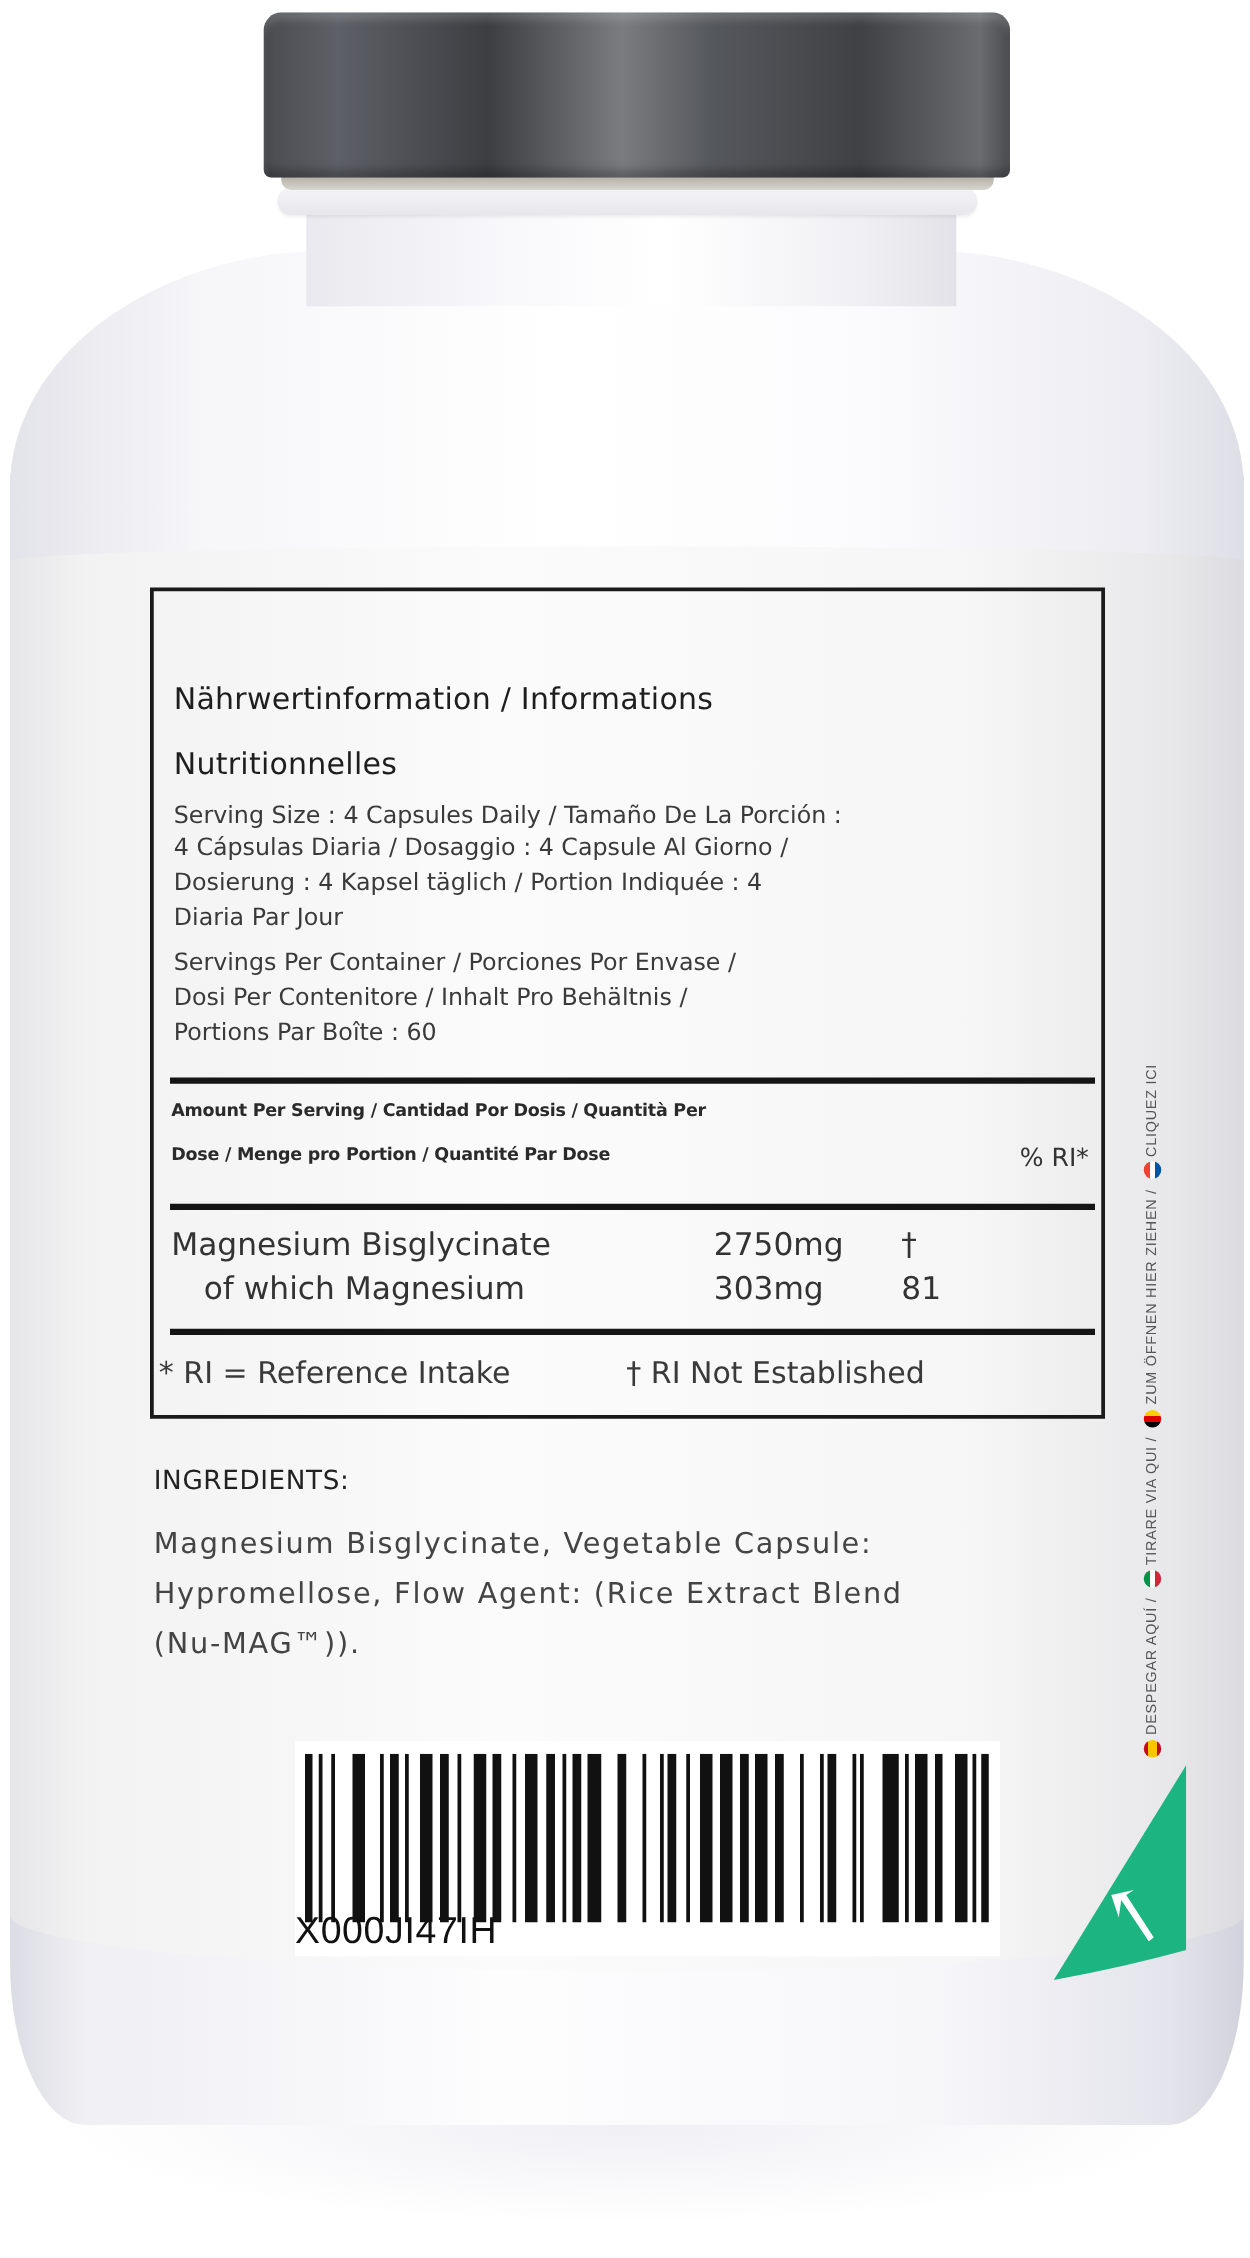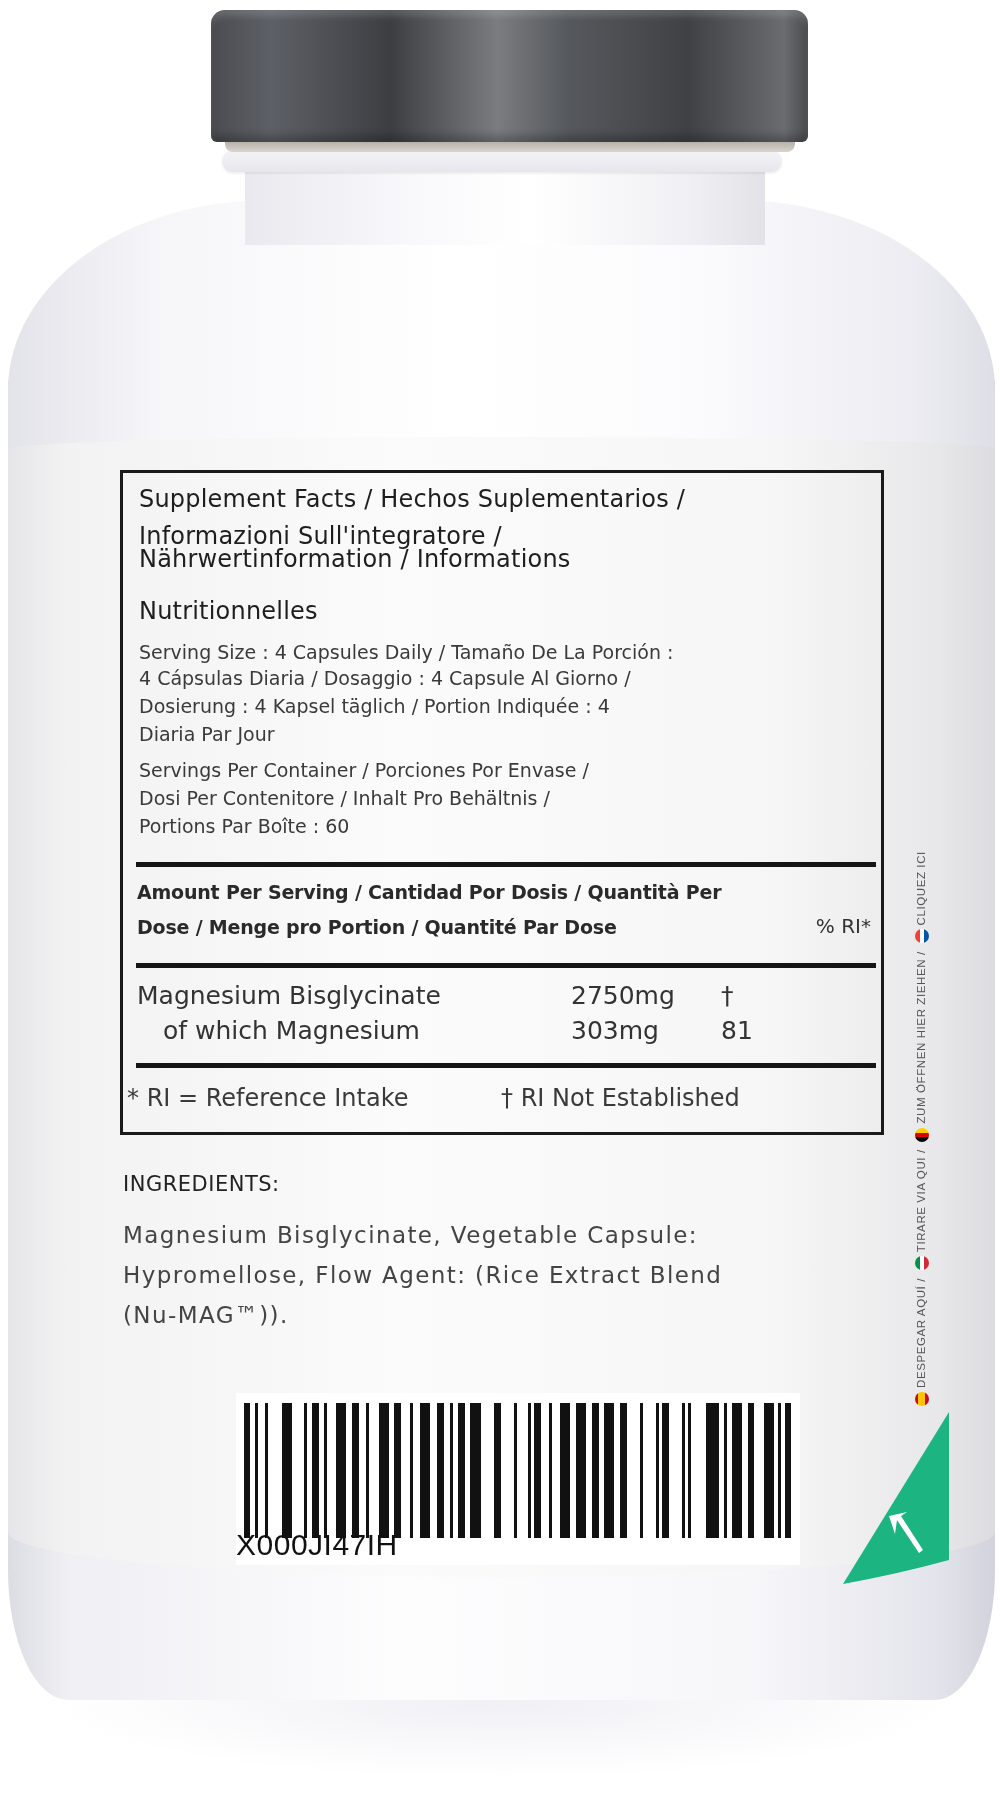--- a/index.html
+++ b/index.html
@@ -25,21 +25,21 @@
     border-radius: 50% 50% 50% 50% / 12px 12px 45px 45px;
     background: linear-gradient(90deg,#e6e6e8 0%,#f2f2f3 6%,#fbfbfb 40%,#f6f6f6 78%,#e8e8ea 94%,#dcdce0 100%); }
   #reflection { left:40px; top:1700px; width:920px; height:80px;
     background: radial-gradient(ellipse at 50% 0%, rgba(230,230,238,0.6), rgba(255,255,255,0) 70%); }
 
   
   #facts { left:120px; top:470px; width:764px; height:665px; border:3px solid #1a1a1a; box-sizing:border-box; }
   .title-line { position:absolute; left:16px; font-size:24px; line-height:37px; color:#1e1e1e; white-space:nowrap; letter-spacing:0.2px; }
   .small-line { position:absolute; left:16px; font-size:19px; line-height:28px; color:#3a3a3a; white-space:nowrap; }
   .rule { position:absolute; left:13px; width:740px; height:5px; background:#151515; }
-  .amt-line { position:absolute; left:14px; font-size:19px; font-weight:bold; color:#2a2a2a; white-space:nowrap; letter-spacing:-0.2px; }
+  .amt-line { position:absolute; left:14px; font-size:14px; font-weight:bold; color:#2a2a2a; white-space:nowrap; letter-spacing:-0.2px; }
   .amt-ri { position:absolute; right:10px; font-size:20px; color:#333; }
   .row-text { position:absolute; font-size:25px; color:#333; white-space:nowrap; }
   .foot { position:absolute; font-size:24px; color:#3a3a3a; white-space:nowrap; }
 
   
   #ing-head { left:123px; top:1172px; font-size:21px; letter-spacing:0.5px; color:#222; }
   .ing-line { position:absolute; left:123px; font-size:23px; color:#444; white-space:nowrap; letter-spacing:1.4px; }
 
   
   #barcode-box { left:236px; top:1393px; width:564px; height:172px; background:#fff; }
@@ -59,22 +59,20 @@
 <div class="abs" id="reflection"></div>
 <div class="abs" id="body"></div>
 <div class="abs" id="shoulder"></div>
 <div class="abs" id="neck"></div>
 <div class="abs" id="neck-ring"></div>
 <div class="abs" id="lid-rim"></div>
 <div class="abs" id="lid"></div>
 <div class="abs" id="label"></div>
 
 <div class="abs" id="facts">
-  <div class="title-line" style="top:8px">Supplement Facts / Hechos Suplementarios /</div>
-  <div class="title-line" style="top:45px">Informazioni Sull'integratore /</div>
   <div class="title-line" style="top:68px">Nährwertinformation / Informations</div>
   <div class="title-line" style="top:120px">Nutritionnelles</div>
 
   <div class="small-line" style="top:165px">Serving Size : 4 Capsules Daily / Tamaño De La Porción :</div>
   <div class="small-line" style="top:191px">4 Cápsulas Diaria / Dosaggio : 4 Capsule Al Giorno /</div>
   <div class="small-line" style="top:219px">Dosierung : 4 Kapsel täglich / Portion Indiquée : 4</div>
   <div class="small-line" style="top:247px">Diaria Par Jour</div>
 
   <div class="small-line" style="top:283px">Servings Per Container / Porciones Por Envase /</div>
   <div class="small-line" style="top:311px">Dosi Per Contenitore / Inhalt Pro Behältnis /</div>

